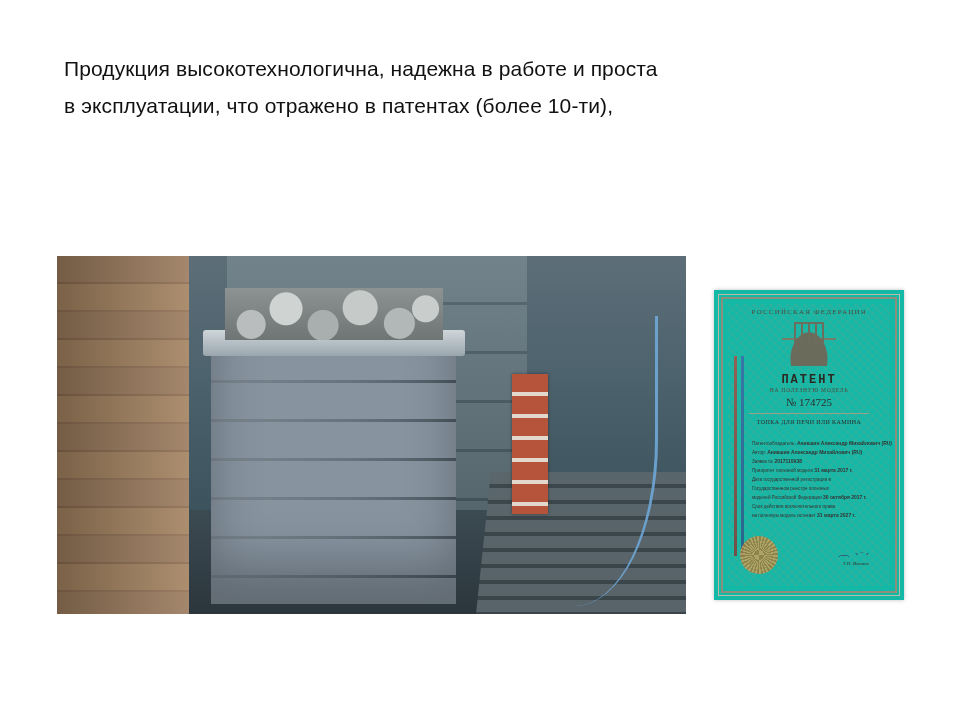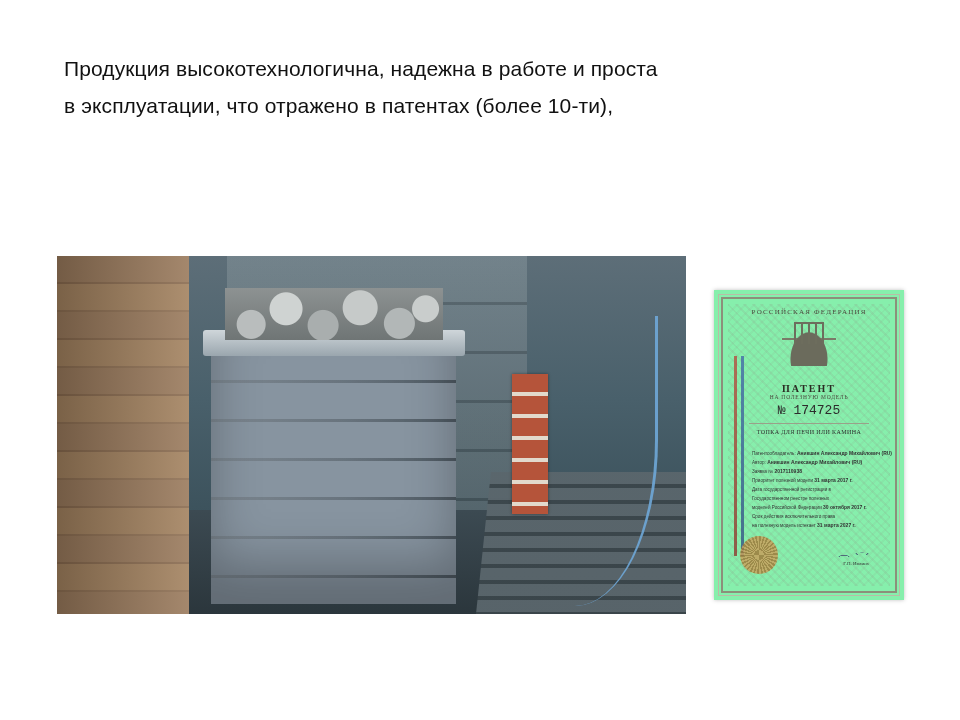--- a/index.html
+++ b/index.html
@@ -146,21 +146,21 @@
     opacity: 0.9;
   }
 
   
   .patent {
     position: absolute;
     left: 714px;
     top: 290px;
     width: 190px;
     height: 310px;
-    background: #86efac;
+    background: #14b8a6;
     box-shadow: 0 0 4px rgba(0,0,0,0.25);
     overflow: hidden;
   }
   .patent .frame {
     position: absolute;
     inset: 7px;
     border: 2px solid #8c8f7a;
     outline: 1px solid #b9bca6;
     outline-offset: 2px;
   }
@@ -209,37 +209,37 @@
   .patent .emblem::before {
     content: "";
     position: absolute; left: 50%; top: 2px;
     transform: translateX(-50%);
     width: 30px; height: 22px;
     background:
       linear-gradient(to bottom, #6d6d5d 0 2px, transparent 2px),
       repeating-linear-gradient(to right, #6d6d5d 0 2px, transparent 2px 7px);
   }
   .patent .word {
-    font-family: Liberation Serif, serif;
-    font-size: 10px;
+    font-family: Liberation Mono, monospace;
+    font-size: 12px;
     letter-spacing: 2px;
     font-weight: bold;
     color: #2a2a22;
-    margin-top: 17px;
+    margin-top: 7px;
   }
   .patent .subword {
     font-size: 5.5px;
     letter-spacing: 0.8px;
     color: #4a4a3e;
     font-family: "Liberation Serif", serif;
   }
   .patent .number {
-    font-size: 13px;
+    font-size: 11px;
     margin-top: 3px;
-    font-family: Liberation Mono, monospace;
+    font-family: Liberation Serif, serif;
   }
   .patent .rule {
     width: 120px; height: 1px;
     margin: 5px auto;
     background: #9aa08a;
   }
   .patent .device {
     font-size: 6px;
     letter-spacing: 0.4px;
     margin-top: 4px;

